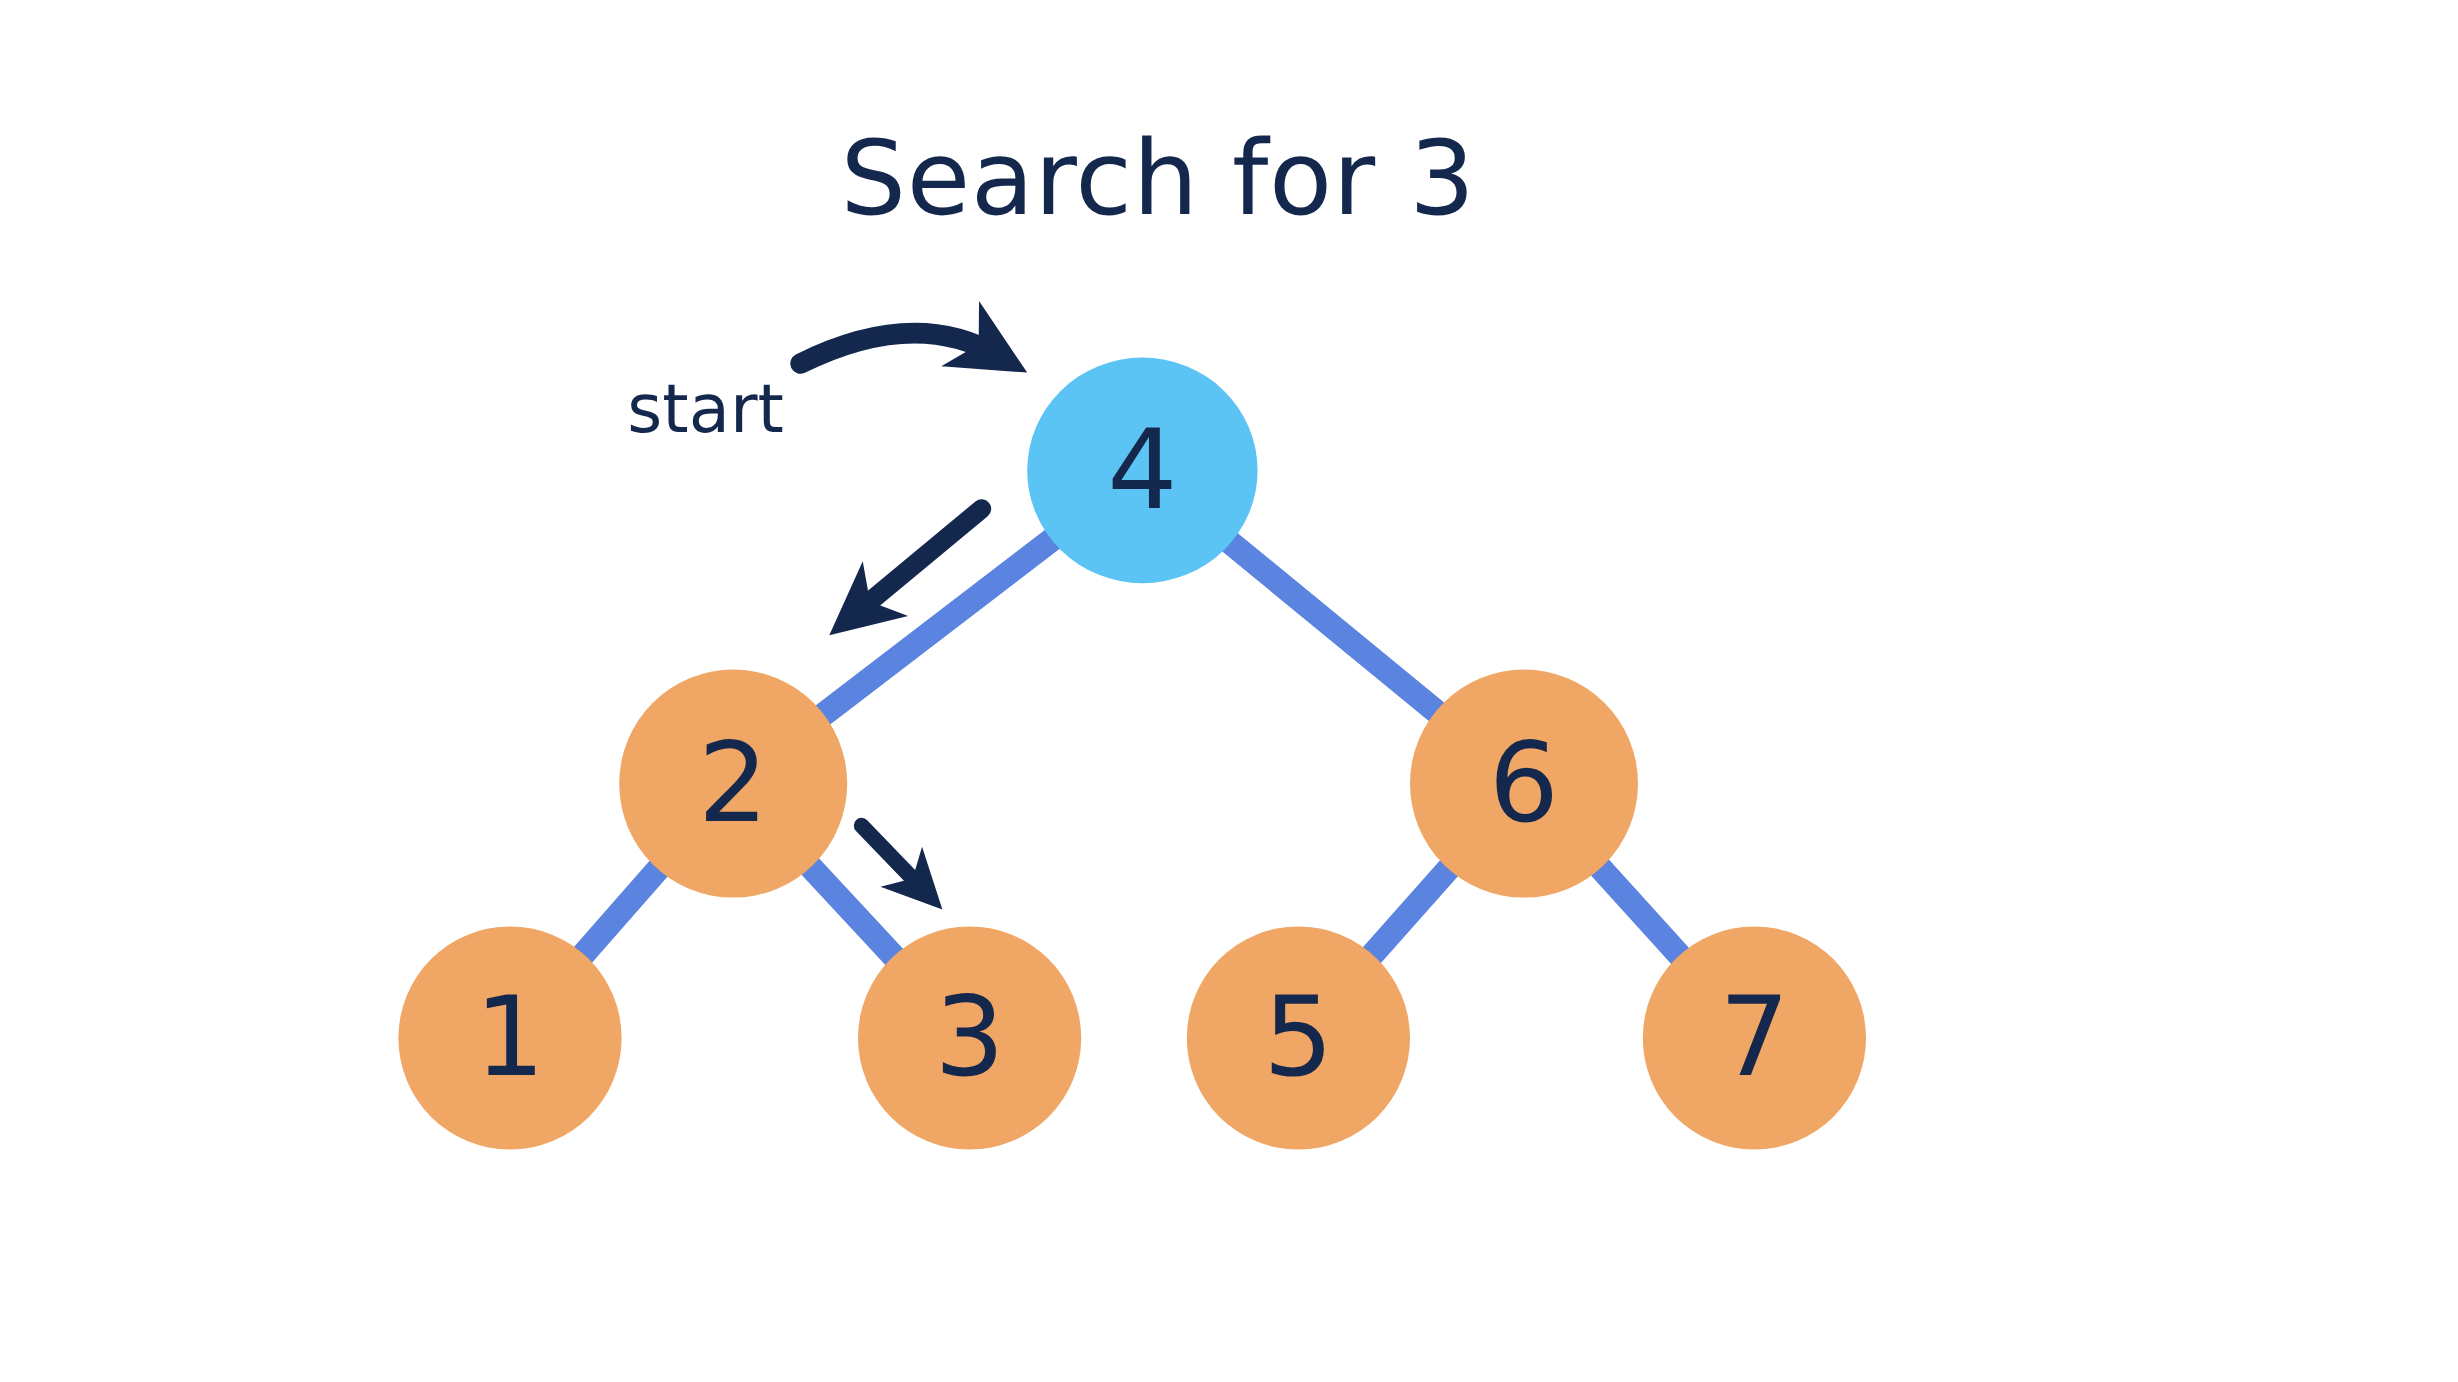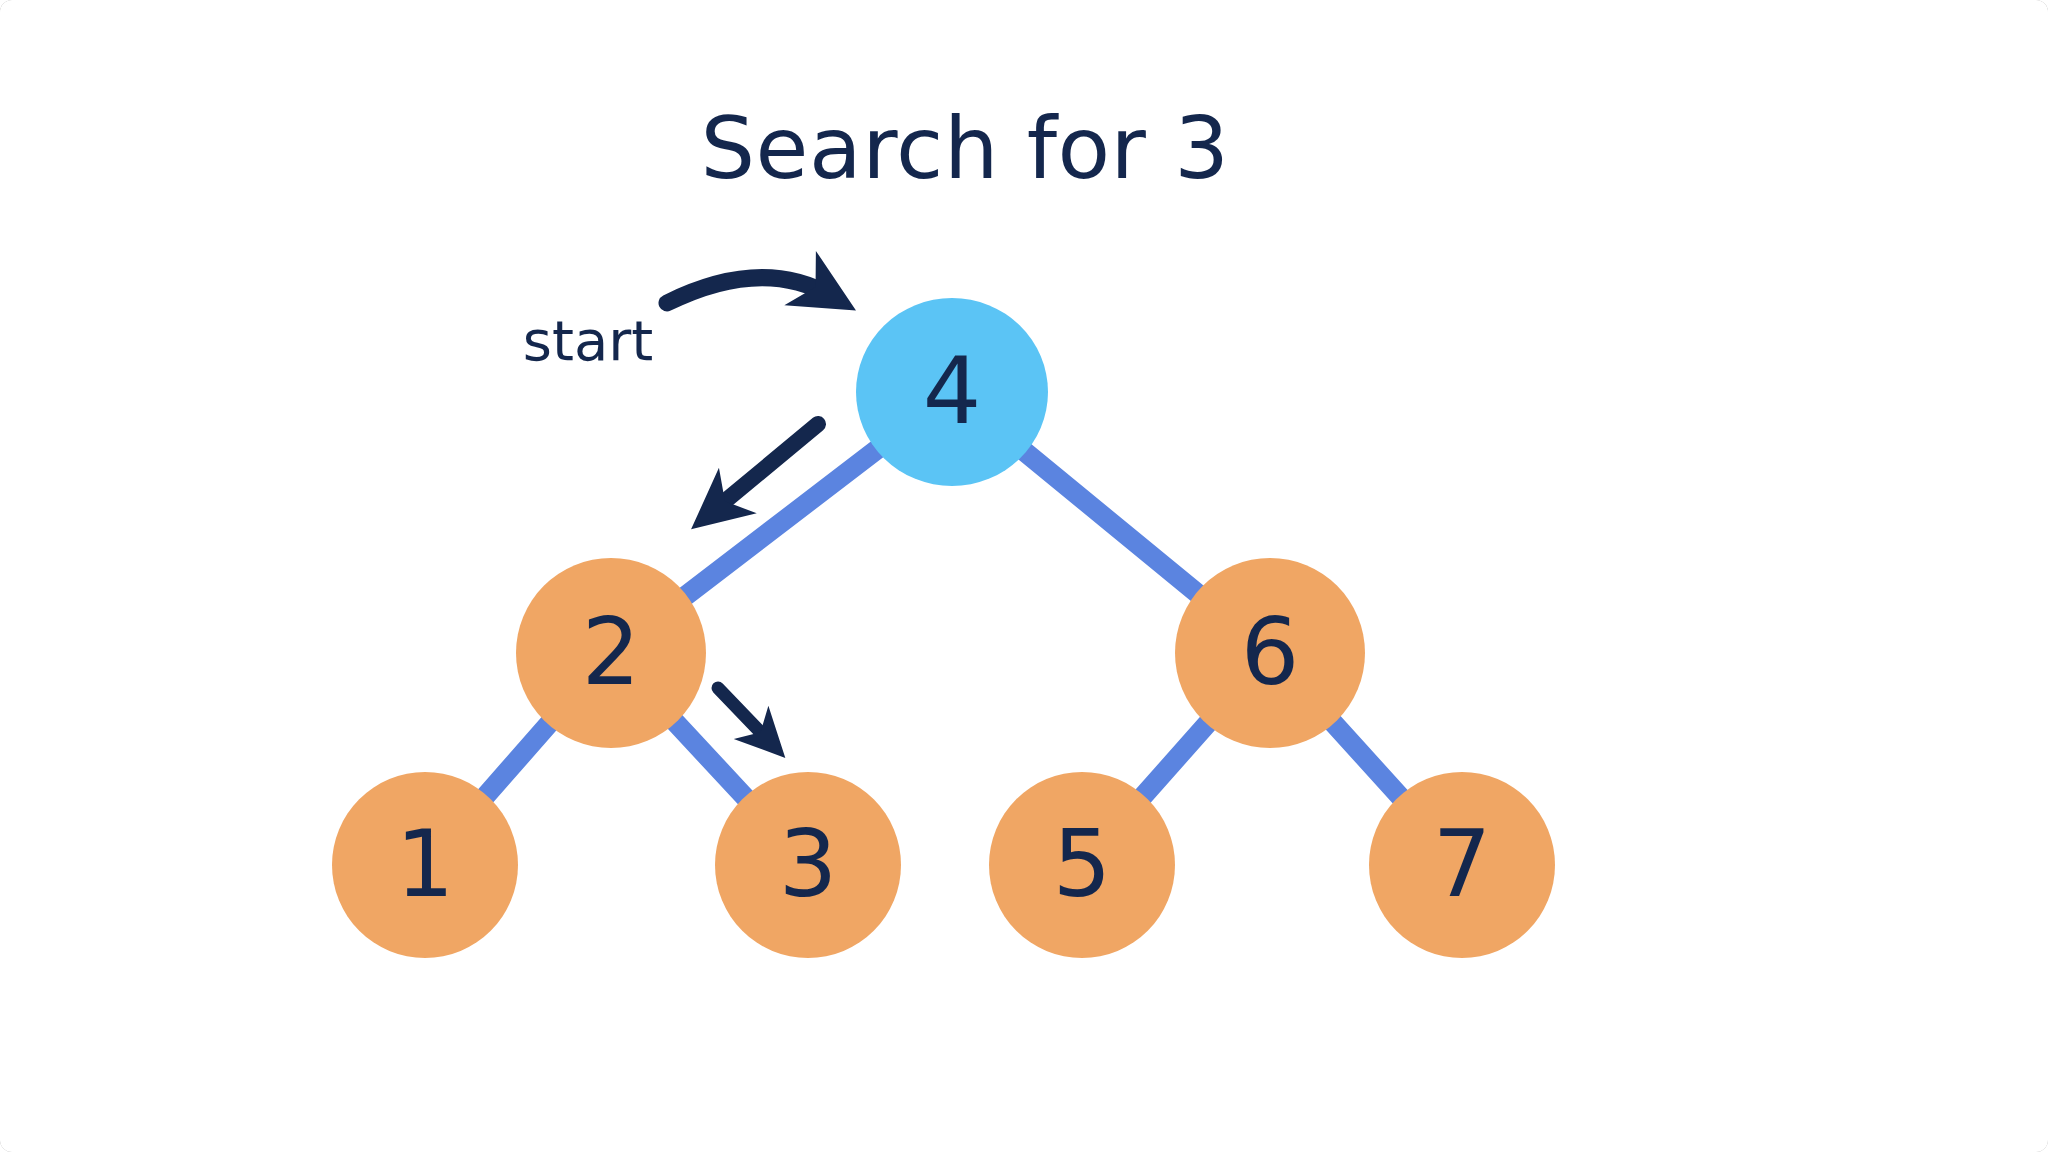--- a/index.html
+++ b/index.html
@@ -10,21 +10,20 @@
   }
   body {
     font-family: "DejaVu Sans", sans-serif;
   }
   #canvas {
     position: relative;
     width: 2048px;
     height: 1152px;
     background: #a3a3a3;
     overflow: hidden;
-    border-radius: 12px;
   }
   #figure-svg {
     position: absolute;
     left: 0;
     top: 0;
     width: 2048px;
     height: 1152px;
     display: block;
   }
   .title-text {

